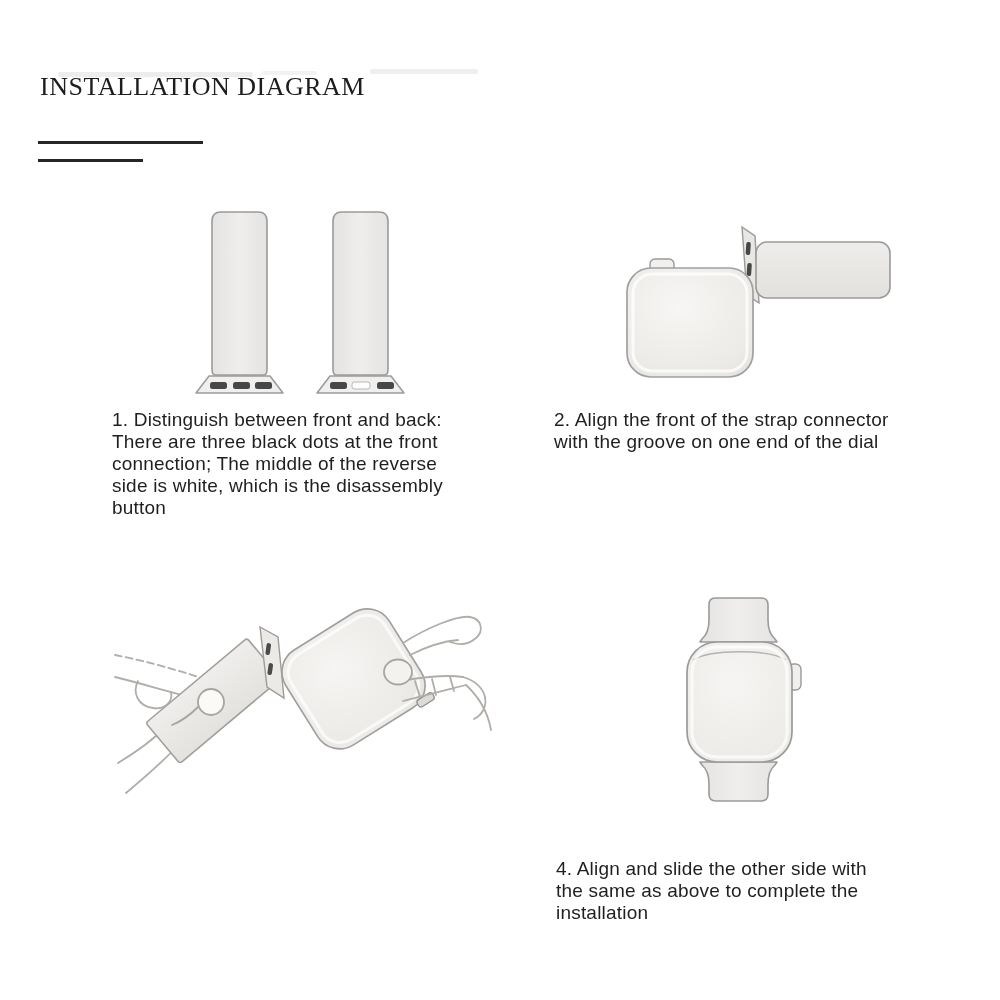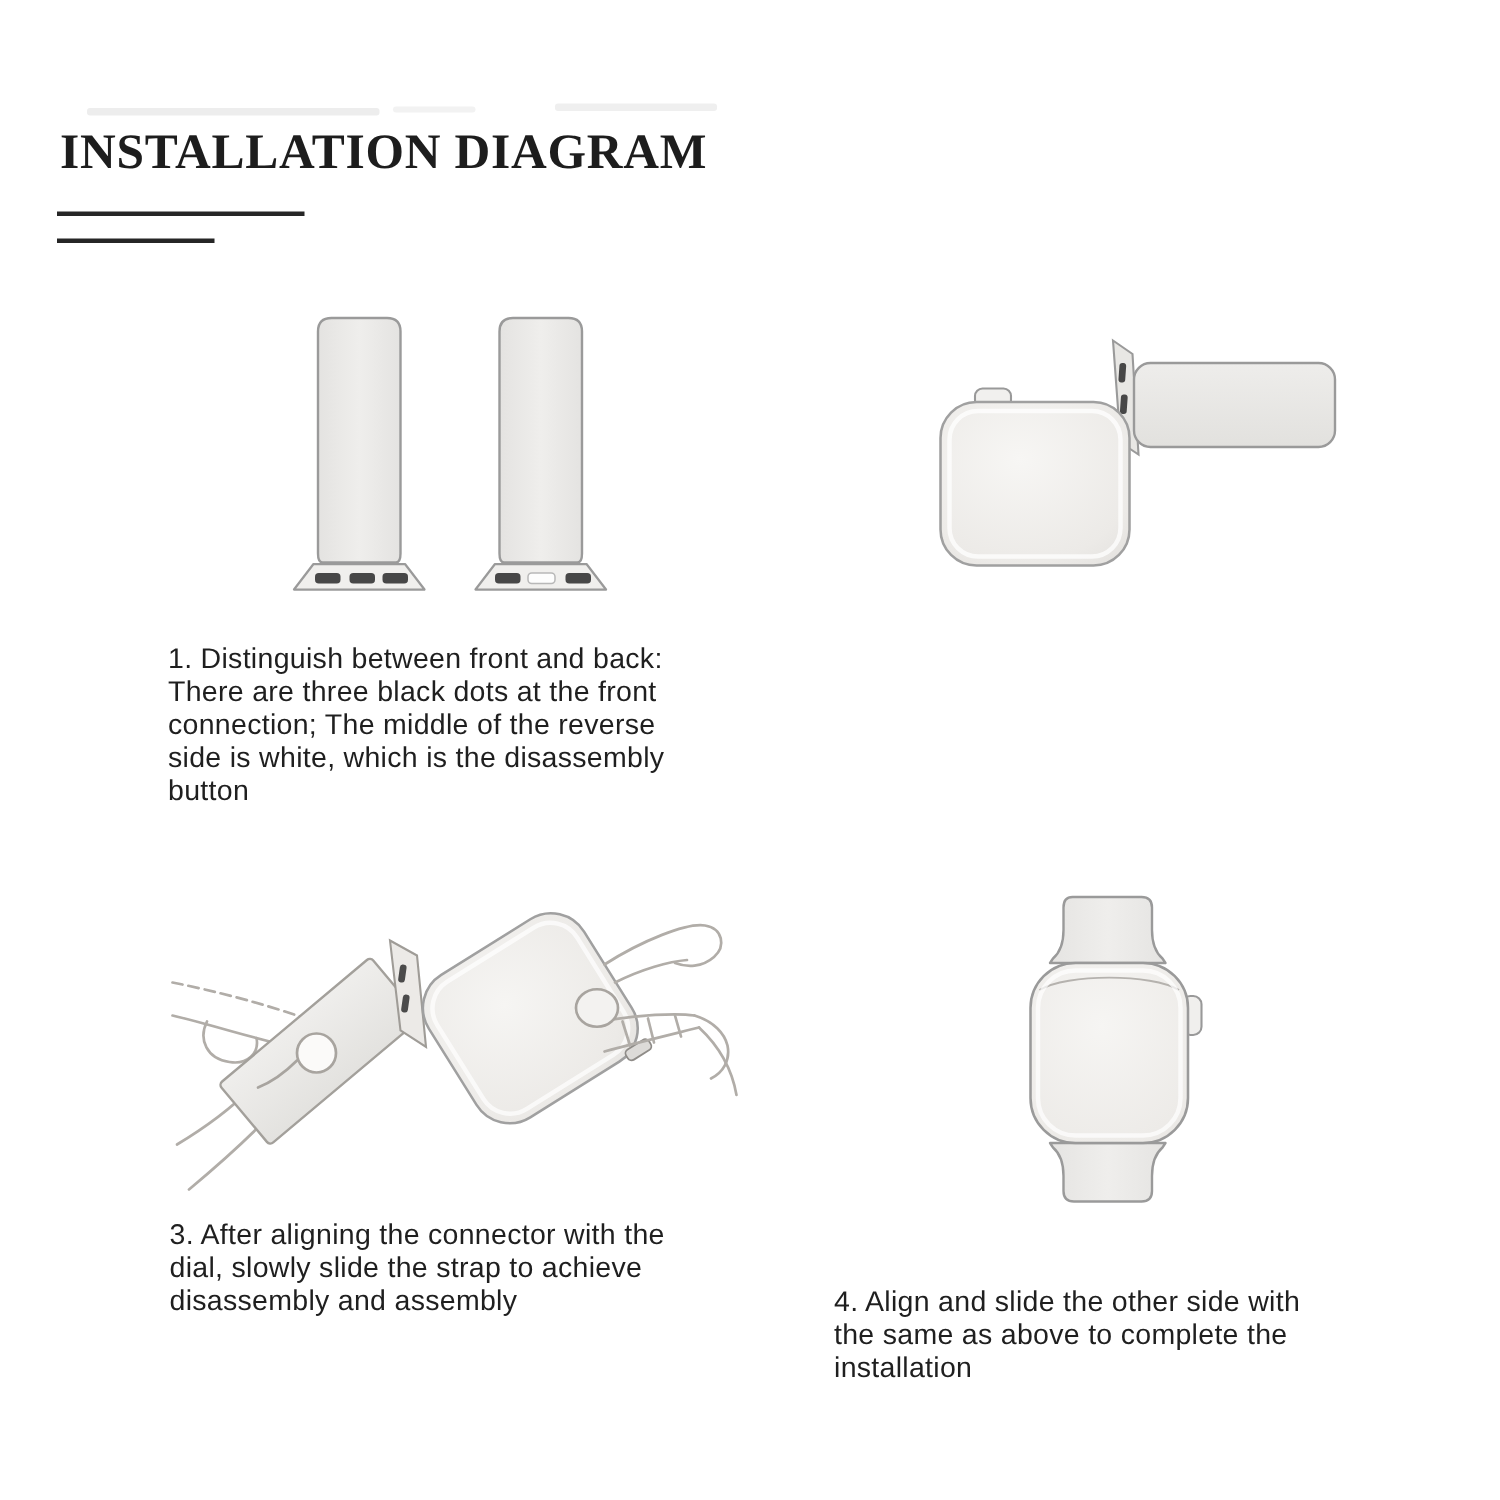--- a/index.html
+++ b/index.html
@@ -2,41 +2,41 @@
 <html><head>
 <meta charset="utf-8">
 <style>
   html,body{margin:0;padding:0;}
   body{
     width:1000px;height:1000px;background:#ffffff;position:relative;
     font-family:"Liberation Sans",sans-serif;overflow:hidden;
   }
   .stage{position:absolute;inset:0;width:1000px;height:1000px;}
   #title{
-    position:absolute;left:40px;top:84px;
-    font-family:"Liberation Serif",serif;font-weight:700;
-    font-size:33px;letter-spacing:.5px;color:#1d1d1d;white-space:nowrap;
+    position:absolute;left:40px;top:72px;
+    font-family:"Liberation Serif",serif;font-weight:400;
+    font-size:26px;letter-spacing:.5px;color:#1d1d1d;white-space:nowrap;
   }
   .rule{position:absolute;background:#262626;height:3px;}
   #rule1{left:38px;top:141px;width:165px;}
   #rule2{left:38px;top:159px;width:105px;}
   .artifact{position:absolute;border-radius:2px;}
   #artifact1{left:58px;top:72px;width:195px;height:5px;background:#ededed;}
   #artifact2{left:262px;top:71px;width:55px;height:4px;background:#f2f2f2;}
   #artifact3{left:370px;top:69px;width:108px;height:5px;background:#efefef;}
   .illo{position:absolute;}
   #illo-step1{left:180px;top:198px;width:240px;height:202px;}
   #illo-step2{left:600px;top:215px;width:340px;height:175px;}
   #illo-step3{left:110px;top:585px;width:390px;height:215px;}
   #illo-step4{left:655px;top:580px;width:200px;height:226px;}
   .caption{
     position:absolute;font-size:19px;line-height:22px;color:#1f1f1f;
     white-space:pre-line;letter-spacing:.2px;
   }
-  #caption-step1{left:112px;top:409px;width:420px;margin-top:20px;}
+  #caption-step1{left:112px;top:409px;width:420px;}
   #caption-step2{left:554px;top:409px;width:430px;}
   #caption-step3{left:113px;top:813px;width:420px;}
   #caption-step4{left:556px;top:858px;width:420px;}
 </style>
 </head>
 <body>
 
 <div class="stage">
 
   <div id="artifact1" class="artifact"></div>
@@ -171,20 +171,19 @@
     <rect x="32" y="62" width="105" height="120" rx="30" fill="url(#gWatch4)" stroke="#9a9a9a" stroke-width="1.7"></rect>
     <path d="M38,80 C56,69 113,69 131,80" fill="none" stroke="#b5b2ae" stroke-width="1.3"></path>
     <rect x="37" y="67" width="95" height="110" rx="25" fill="none" stroke="#ffffff" stroke-width="3" opacity="0.7"></rect>
   </svg>
 
   <div id="caption-step1" class="caption">1. Distinguish between front and back:
 There are three black dots at the front
 connection; The middle of the reverse
 side is white, which is the disassembly
 button</div>
-  <div id="caption-step3" class="caption">3. After aligning the connector with the
-dial, slowly slide the strap to achieve
-disassembly and assembly</div>
+  <div id="caption-step2" class="caption">2. Align the front of the strap connector
+with the groove on one end of the dial</div>
   <div id="caption-step4" class="caption">4. Align and slide the other side with
 the same as above to complete the
 installation</div>
 
 </div>
 
 </body></html>

